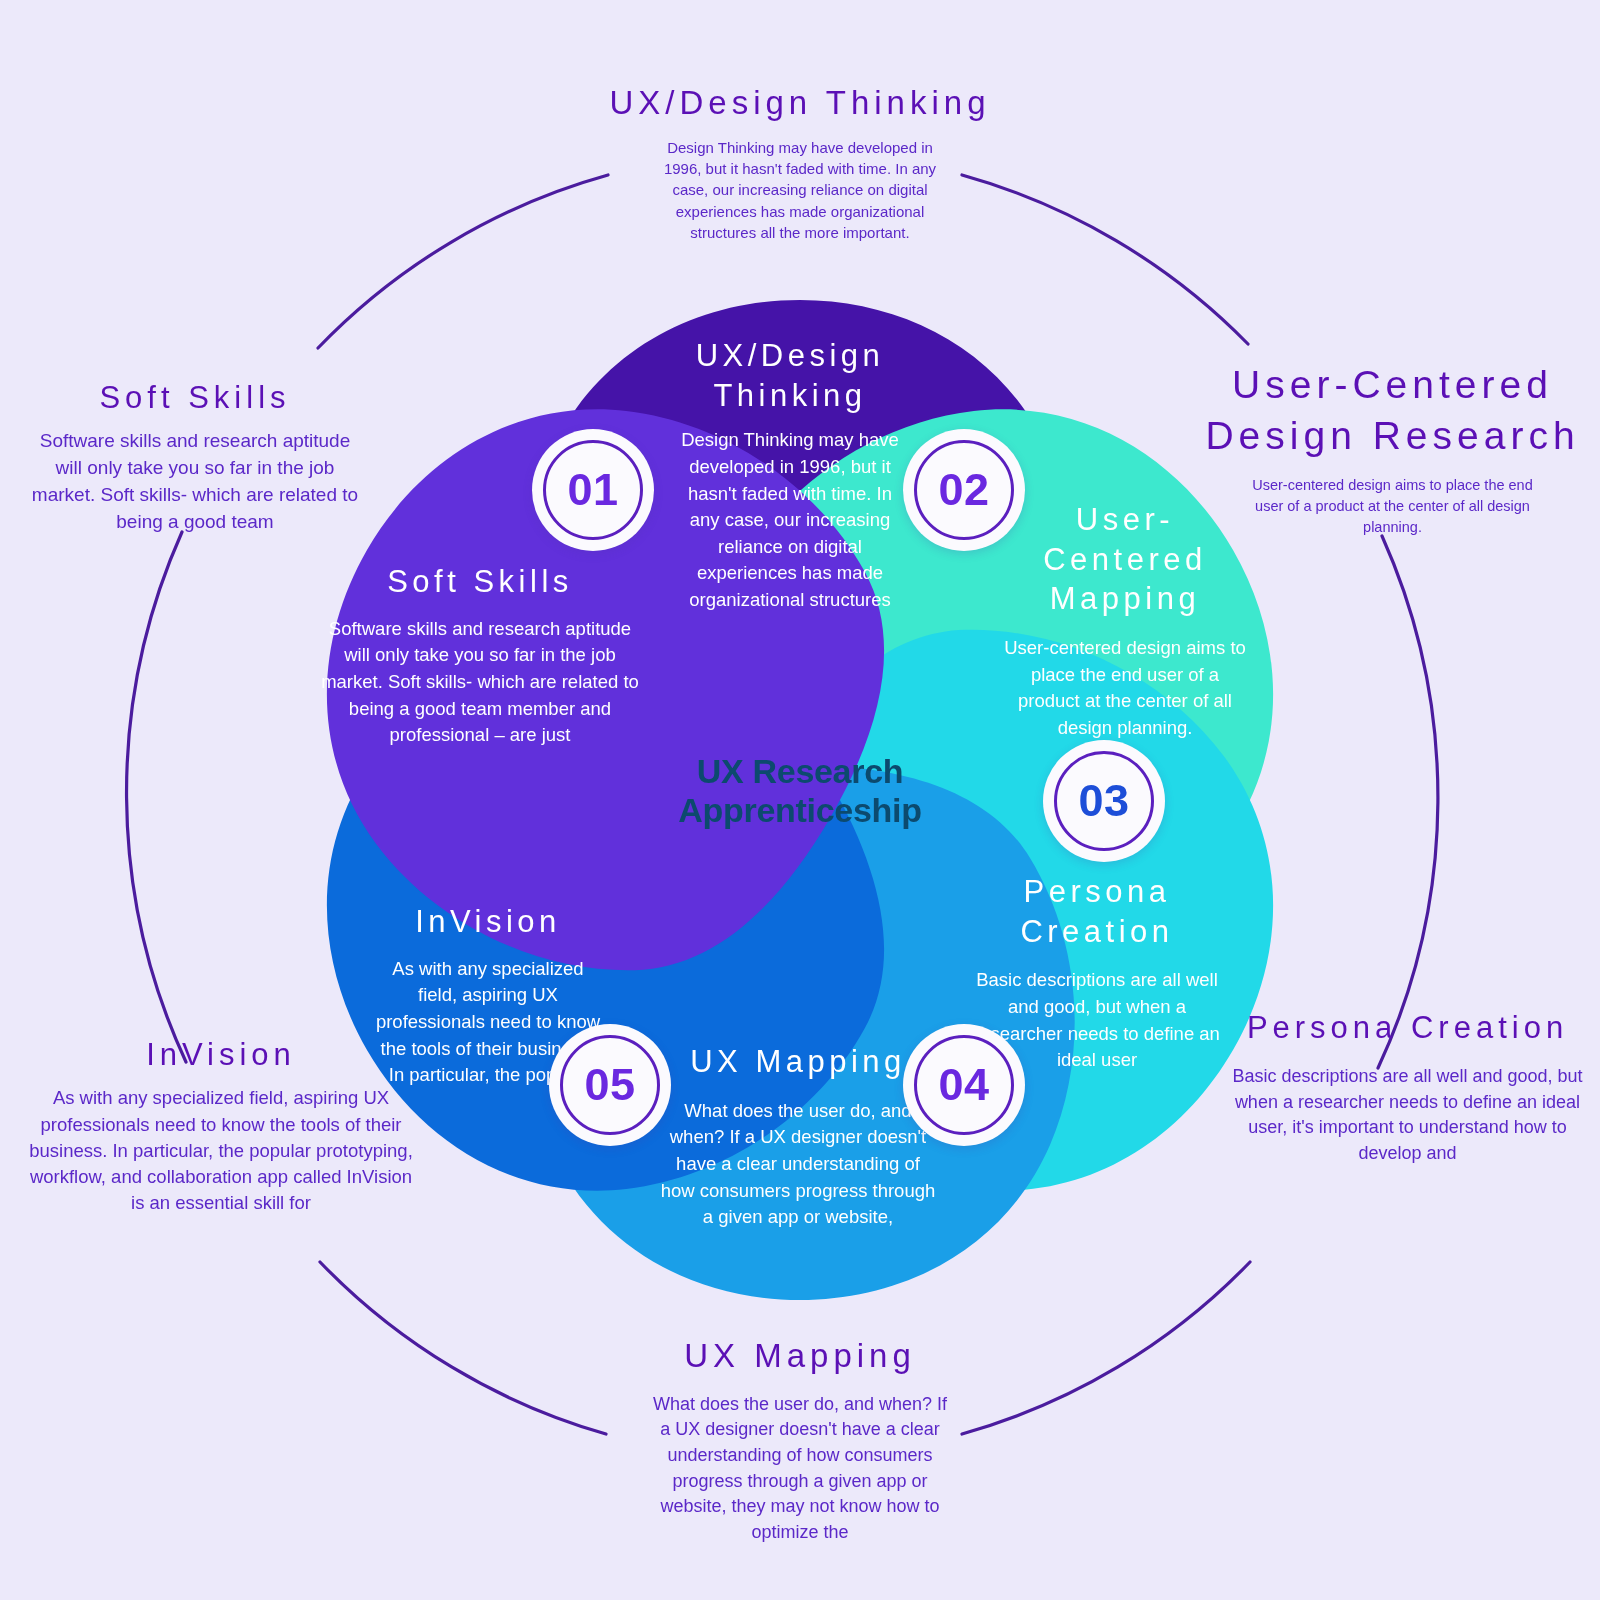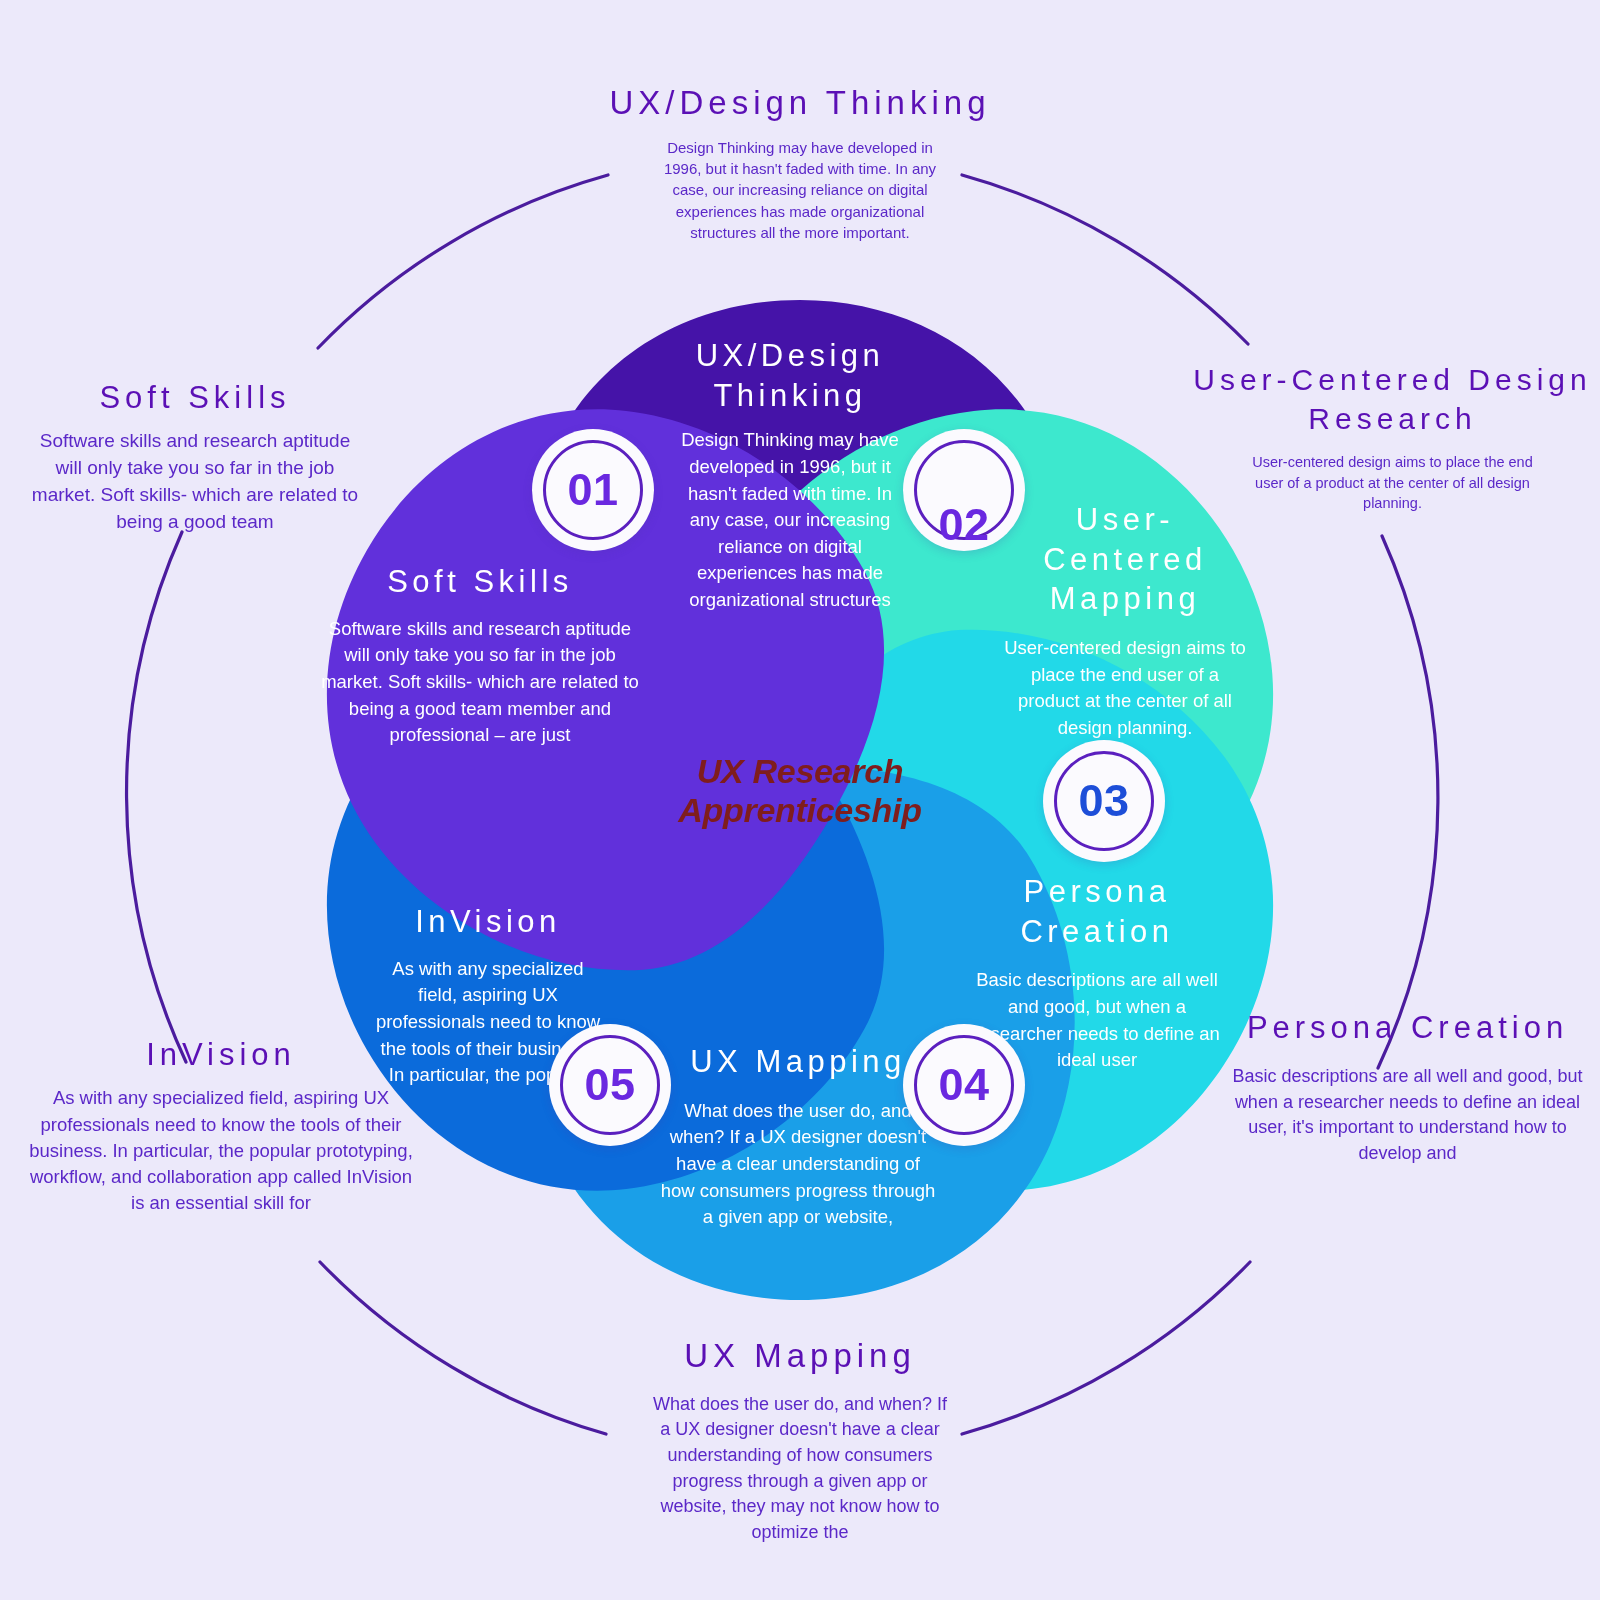--- a/index.html
+++ b/index.html
@@ -88,21 +88,21 @@
     line-height: 1.42;
     font-weight: 400;
   }
 
   
   #lbl-ux      { left: 590px;  top: 82px;   width: 420px; }
   #lbl-ux .ot  { font-size: 33px; }
   #lbl-ux .ob  { font-size: 15px; }
 
   #lbl-ucd     { left: 1185px; top: 360px;  width: 415px; }
-  #lbl-ucd .ot { font-size: 30px; }
+  #lbl-ucd .ot { font-size: 39px; }
   #lbl-ucd .ob { font-size: 14.5px; width: 300px; margin: 14px auto 0; }
 
   #lbl-soft    { left: 30px;   top: 378px;  width: 330px; }
   #lbl-soft .ot{ font-size: 31px; }
   #lbl-soft .ob{ font-size: 19px; }
 
   #lbl-persona     { left: 1215px; top: 1008px; width: 385px; }
   #lbl-persona .ot { font-size: 31px; }
   #lbl-persona .ob { font-size: 18px; margin-top: 16px; }
 
@@ -219,34 +219,34 @@
   </div>
 
   <div class="petal-text" style="left:310px; top:562px; width:340px;">
     <div class="petal-title">Soft Skills</div>
     <div class="petal-body" style="width:318px; margin:14px auto 0;">Software skills and research aptitude will only take you so far in the job market. Soft skills- which are related to being a good team member and professional – are just</div>
   </div>
 
   <div class="badge" style="left:532px; top:429px;">
     <span style="color: rgb(106, 40, 224);">01</span>
   </div>
-  <div class="badge" style="left:903px; top:429px;align-items:flex-end;">
+  <div class="badge" style="left:903px; top:429px;">
     <span style="color: rgb(106, 40, 224);">02</span>
   </div>
   <div class="badge" style="left:1043px; top:740px;">
     <span style="color: #1d4ed8;">03</span>
   </div>
   <div class="badge" style="left:903px; top:1024px;">
     <span style="color: rgb(106, 40, 224);">04</span>
   </div>
   <div class="badge" style="left:549px; top:1024px;">
     <span style="color: rgb(106, 40, 224);">05</span>
   </div>
 
-  <div id="center-title" style="color: #7f1d1d; font-style: italic;">
+  <div id="center-title" style="color: #0c4a6e;">
     <div>UX Research</div>
     <div>Apprenticeship</div>
   </div>
 
   <div class="olabel" id="lbl-ux">
     <div class="ot" style="color: rgb(91, 16, 181);">UX/Design Thinking</div>
     <div class="ob" style="width: 300px; margin: 12px auto 0px; color: rgb(91, 40, 200);">Design Thinking may have developed in 1996, but it hasn't faded with time. In any case, our increasing reliance on digital experiences has made organizational structures all the more important.</div>
   </div>
 
   <div class="olabel" id="lbl-ucd">

